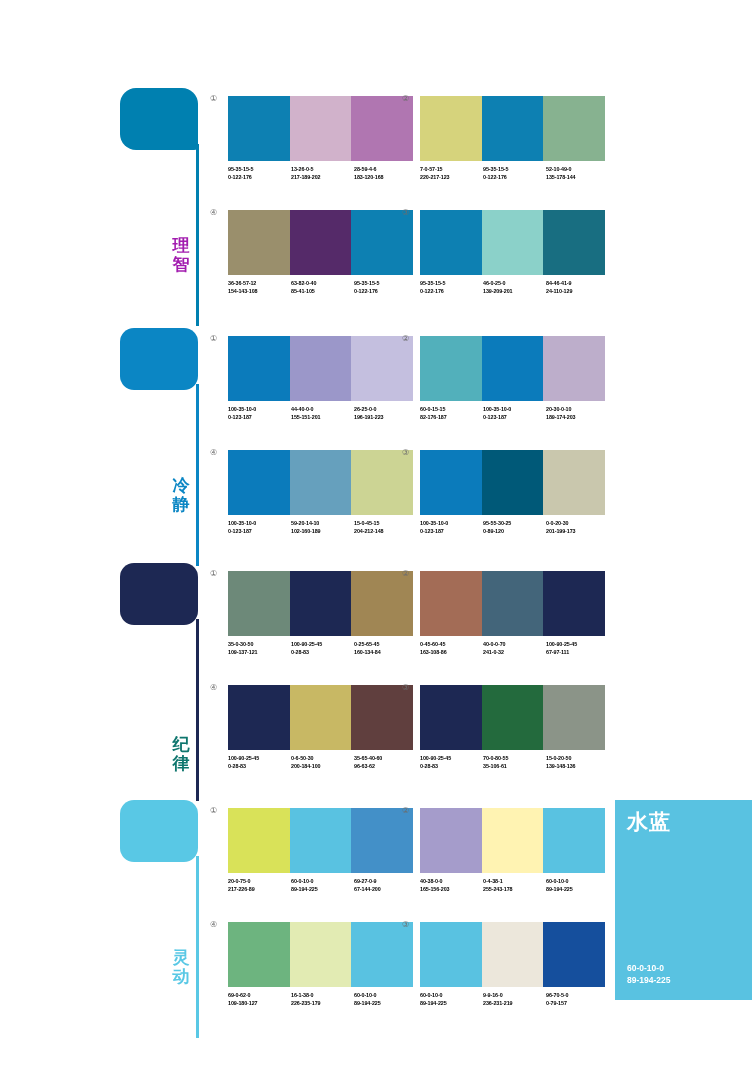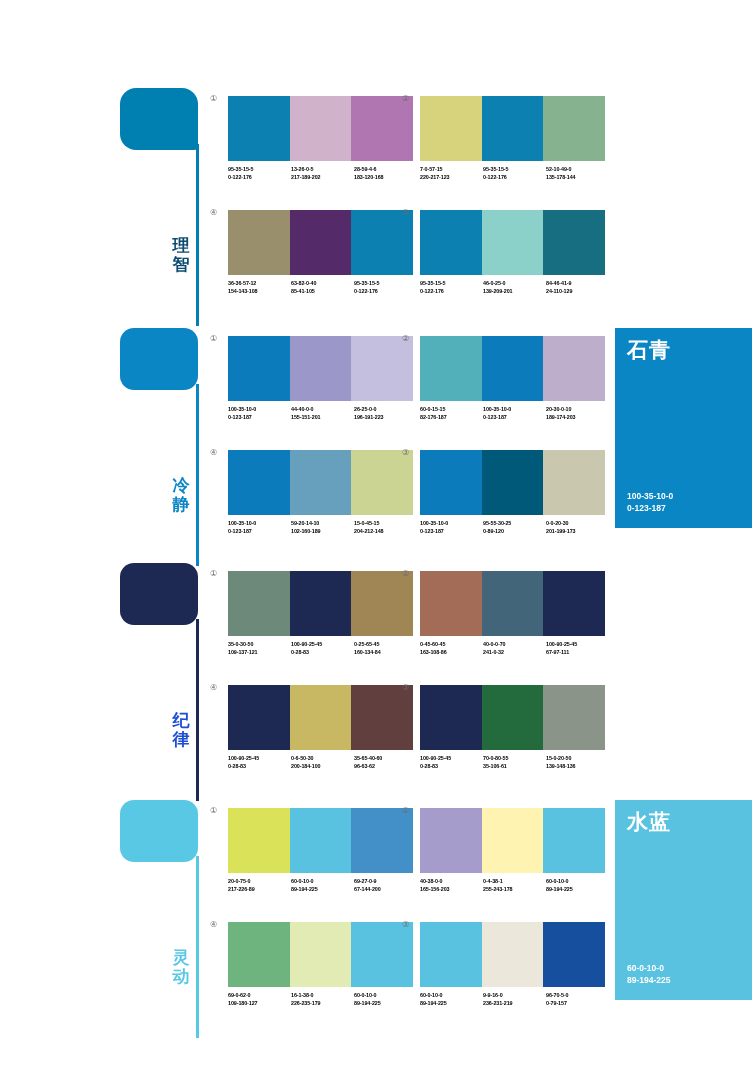--- a/index.html
+++ b/index.html
@@ -64,21 +64,21 @@
   .bigcode span{display:block;white-space:nowrap;}
 </style>
 </head>
 <body>
 
 <div class="page">
   <div id="sections-root">
       <div class="section" style="top: 88px;">
         <div class="tab r1" style="background: rgb(0, 128, 176);"></div>
         <div class="vrule" style="background: rgb(0, 128, 176);"></div>
-        <div class="vlabel" style="color: #0c4a6e;">理智</div>
+        <div class="vlabel" style="color: #a21caf;">理智</div>
         <div class="group" style="left: 228px; top: 8px;">
           <div class="grp-num">①</div>
           <div class="swatches">
             <div class="sw" style="background: rgb(13, 128, 178);"></div>
             <div class="sw" style="background: rgb(209, 178, 203);"></div>
             <div class="sw" style="background: rgb(176, 118, 177);"></div>
           </div>
           <div class="labels">
             <div class="lab">
               <span>95-35-15-5</span>
@@ -246,32 +246,25 @@
             <div class="lab">
               <span>95-55-30-25</span>
               <span>0-89-120</span>
             </div>
             <div class="lab">
               <span>0-0-20-30</span>
               <span>201-199-173</span>
             </div>
           </div>
         </div>
-        <div class="bigpanel" style="background: rgb(11, 134, 196);">
-          <div class="bigtitle">石青</div>
-          <div class="bigcode">
-            <span>100-35-10-0</span>
-            <span>0-123-187</span>
-          </div>
-        </div>
       </div>
       <div class="section" style="top: 563px;">
         <div class="tab" style="background: rgb(29, 40, 83);"></div>
         <div class="vrule" style="background: rgb(29, 40, 83);"></div>
-        <div class="vlabel" style="color: #1d4ed8;">纪律</div>
+        <div class="vlabel" style="color: #0f766e; margin-top: 24px;">纪律</div>
         <div class="group" style="left: 228px; top: 8px;">
           <div class="grp-num">①</div>
           <div class="swatches">
             <div class="sw" style="background: rgb(109, 137, 121);"></div>
             <div class="sw" style="background: rgb(29, 40, 83);"></div>
             <div class="sw" style="background: rgb(160, 134, 84);"></div>
           </div>
           <div class="labels">
             <div class="lab">
               <span>35-0-30-50</span>

